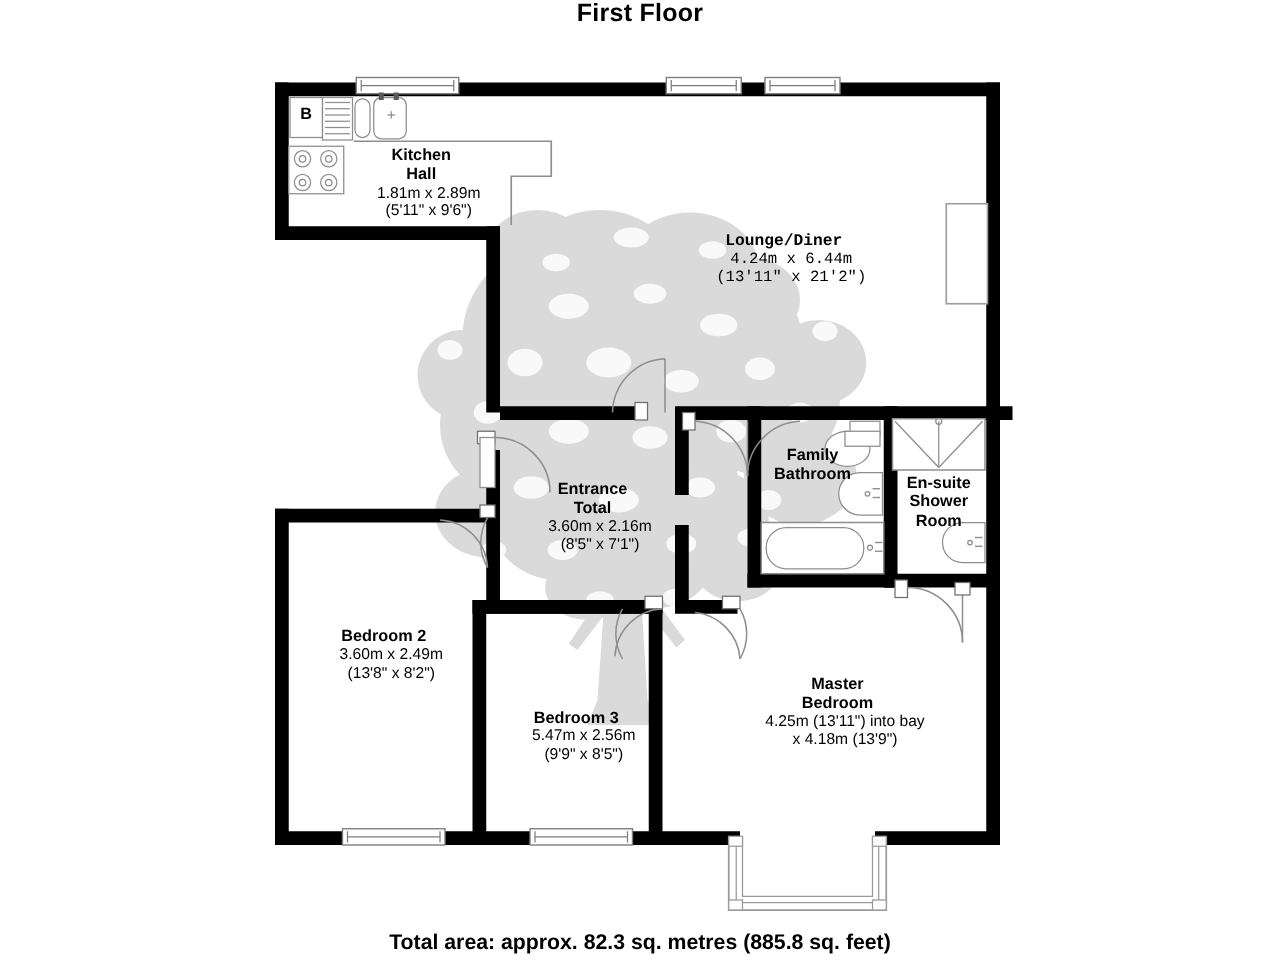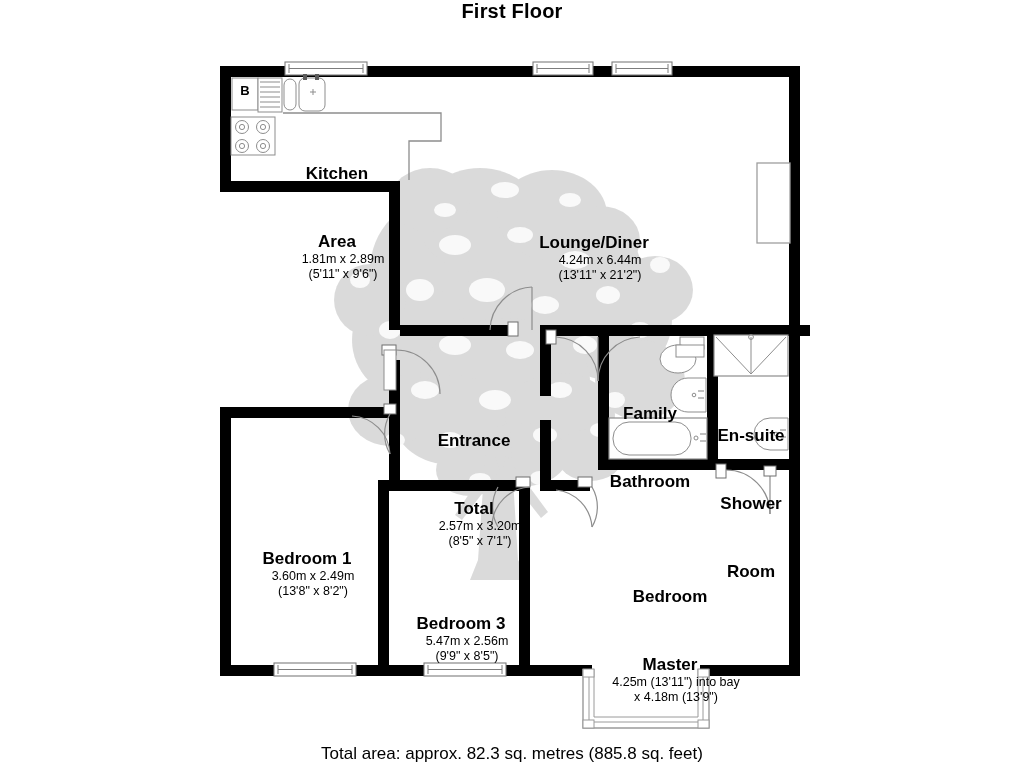--- a/index.html
+++ b/index.html
@@ -36,42 +36,41 @@
     text-align: center;
     font-size: 12.5px;
     font-weight: normal;
   }
   .footer {
     position: absolute;
     left: 0; right: 0;
     top: 744px;
     text-align: center;
     font-size: 17px;
-    font-weight: normal;
+    font-weight: bold;
   }
   #planwrap {
     position: absolute;
     left: 0;
     top: 0;
     width: 1024px;
     height: 768px;
   }
   svg { display: block; }
 
   .roomlabel {
     position: absolute;
     text-align: center;
     line-height: 1.18;
     pointer-events: none;
     white-space: nowrap;
   }
   .rl-name {
-    font-size: 17px;
+    font-size: 13px;
     font-weight: bold;
-    margin-top: 48px;
   }
   .rl-dim {
     font-size: 12.5px;
     font-weight: normal;
     margin-left: 12px;
   }
 </style>
 </head>
 <body>
 
@@ -373,64 +372,64 @@
           <line x1="780" y1="430" x2="786" y2="430" stroke="#8d8d8d" stroke-width="1.1"></line>
           <line x1="780" y1="437" x2="786" y2="437" stroke="#8d8d8d" stroke-width="1.1"></line>
         </g>
       </g>
 
     </svg>
   </div>
 
   <div class="roomlabel" style="left:262px; top:116px; width:150px;">
     <div class="rl-name">Kitchen</div>
-    <div class="rl-name">Area</div>
+    <div class="rl-name">Hall</div>
     <div class="rl-dim">1.81m x 2.89m</div>
     <div class="rl-dim">(5'11" x 9'6")</div>
   </div>
 
-  <div class="roomlabel" style="left:494px; top:185px; width:200px;">
+  <div class="roomlabel" style="left:527px; top:185px; width:200px;font-family:Liberation Mono, monospace;">
     <div class="rl-name">Lounge/Diner</div>
     <div class="rl-dim">4.24m x 6.44m</div>
     <div class="rl-dim">(13'11" x 21'2")</div>
   </div>
 
   <div class="roomlabel" style="left:399px; top:383px; width:150px;">
     <div class="rl-name">Entrance</div>
     <div class="rl-name">Total</div>
-    <div class="rl-dim">2.57m x 3.20m</div>
+    <div class="rl-dim">3.60m x 2.16m</div>
     <div class="rl-dim">(8'5"  x 7'1")</div>
   </div>
 
   <div class="roomlabel" style="left:595px; top:356px; width:110px;">
     <div class="rl-name">Family</div>
     <div class="rl-name">Bathroom</div>
   </div>
 
   <div class="roomlabel" style="left:703px; top:378px; width:96px;">
     <div class="rl-name">En-suite</div>
     <div class="rl-name">Shower</div>
     <div class="rl-name">Room</div>
   </div>
 
   <div class="roomlabel" style="left:236px; top:501px; width:142px;">
-    <div class="rl-name">Bedroom 1</div>
+    <div class="rl-name">Bedroom 2</div>
     <div class="rl-dim">3.60m x 2.49m</div>
     <div class="rl-dim">(13'8" x 8'2")</div>
   </div>
 
   <div class="roomlabel" style="left:390px; top:566px; width:142px;">
     <div class="rl-name">Bedroom 3</div>
     <div class="rl-dim">5.47m x 2.56m</div>
     <div class="rl-dim">(9'9" x 8'5")</div>
   </div>
 
   <div class="roomlabel" style="left:575px; top:539px; width:190px;">
+    <div class="rl-name">Master</div>
     <div class="rl-name">Bedroom</div>
-    <div class="rl-name">Master</div>
     <div class="rl-dim">4.25m (13'11") into bay</div>
     <div class="rl-dim">x 4.18m (13'9")</div>
   </div>
 
   <div style="position:absolute; left:232px; top:83px; width:26px; text-align:center; font-size:13px; font-weight:bold;">B</div>
 
   <div class="footer">Total area: approx.  82.3 sq. metres (885.8 sq. feet)</div>
 
 </div>
 

